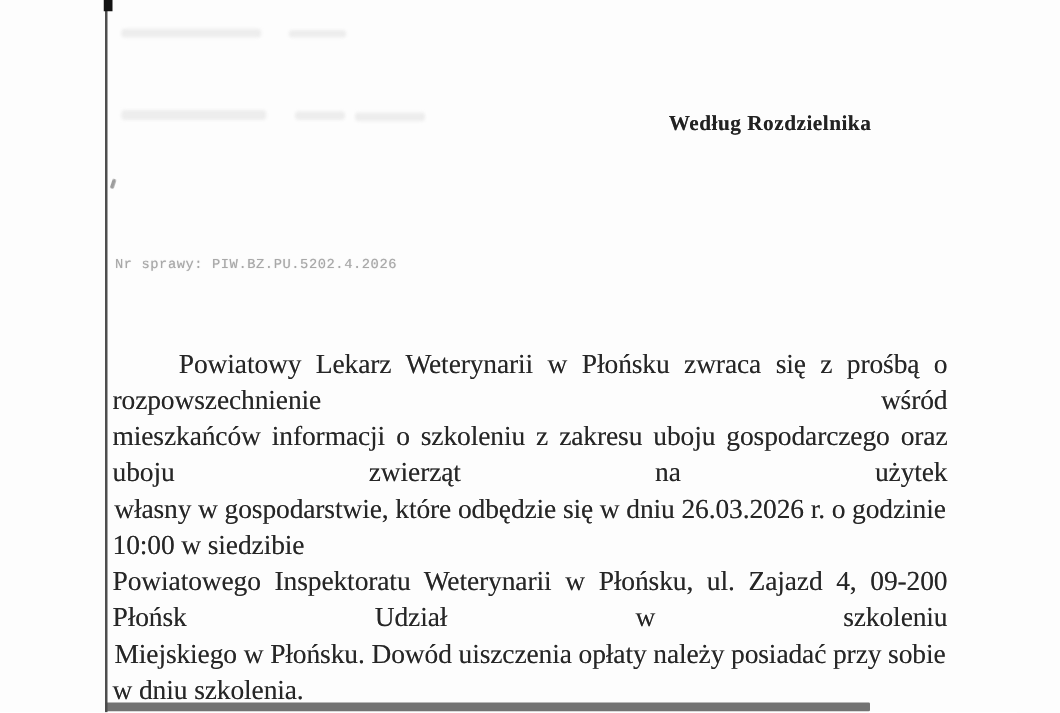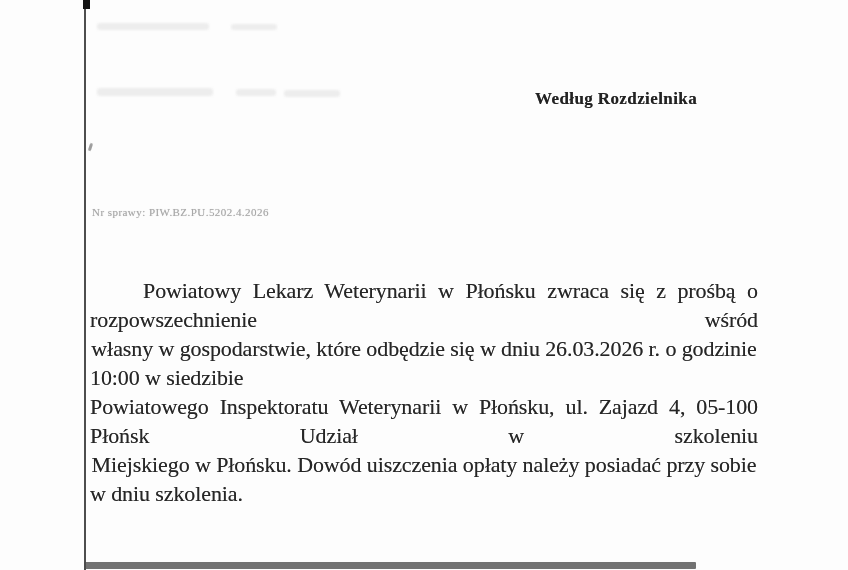--- a/index.html
+++ b/index.html
@@ -46,20 +46,21 @@
     color:#222222;
     text-shadow:0 0 .5px rgba(30,30,30,.55);
     white-space:nowrap;
   }
   .caseno{
     position:absolute;left:92px;top:206px;
     font-size:11px;letter-spacing:.45px;
     color:#a8a8a8;
     text-shadow:0 0 .8px rgba(190,190,190,.8);
     white-space:nowrap;
+    font-family:Liberation Mono, monospace;
   }
   .bodytext{
     position:absolute;left:90px;top:276px;width:668px;
     font-size:22px;line-height:29px;
     color:#262626;
     text-shadow:0 0 .5px rgba(45,45,45,.55);
   }
   .line{
     text-align:justify;
     text-align-last:justify;
@@ -82,18 +83,19 @@
   <div class="ghost g3"></div>
   <div class="ghost g4"></div>
   <div class="ghost g5"></div>
 
   <div class="recipient">Według Rozdzielnika</div>
 
   <div class="caseno">Nr sprawy: PIW.BZ.PU.5202.4.2026</div>
 
   <div class="bodytext">
     <div class="line indent">Powiatowy Lekarz Weterynarii w Płońsku zwraca się z prośbą o rozpowszechnienie wśród</div>
+    <div class="line">mieszkańców informacji o szkoleniu z zakresu uboju gospodarczego oraz uboju zwierząt na użytek</div>
     <div class="line short">własny w gospodarstwie, które odbędzie się w dniu 26.03.2026 r. o godzinie 10:00 w siedzibie</div>
-    <div class="line">Powiatowego Inspektoratu Weterynarii w Płońsku, ul. Zajazd 4, 05-100 Płońsk Udział w szkoleniu</div>
+    <div class="line">Powiatowego Inspektoratu Weterynarii w Płońsku, ul. Zajazd 4, 09-200 Płońsk Udział w szkoleniu</div>
     <div class="line short">Miejskiego w Płońsku. Dowód uiszczenia opłaty należy posiadać przy sobie w dniu szkolenia.</div>
   </div>
 
 </div>
 
 </body></html>

